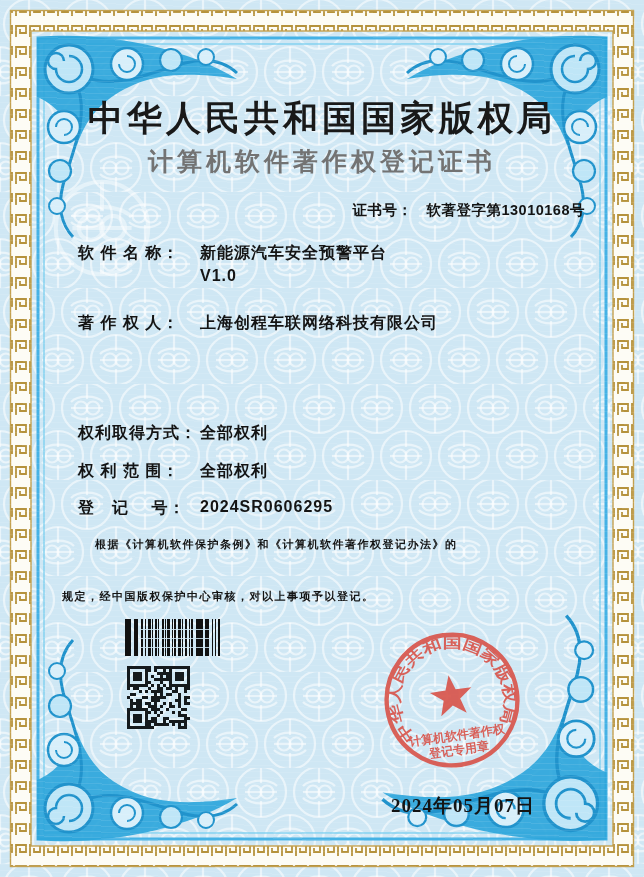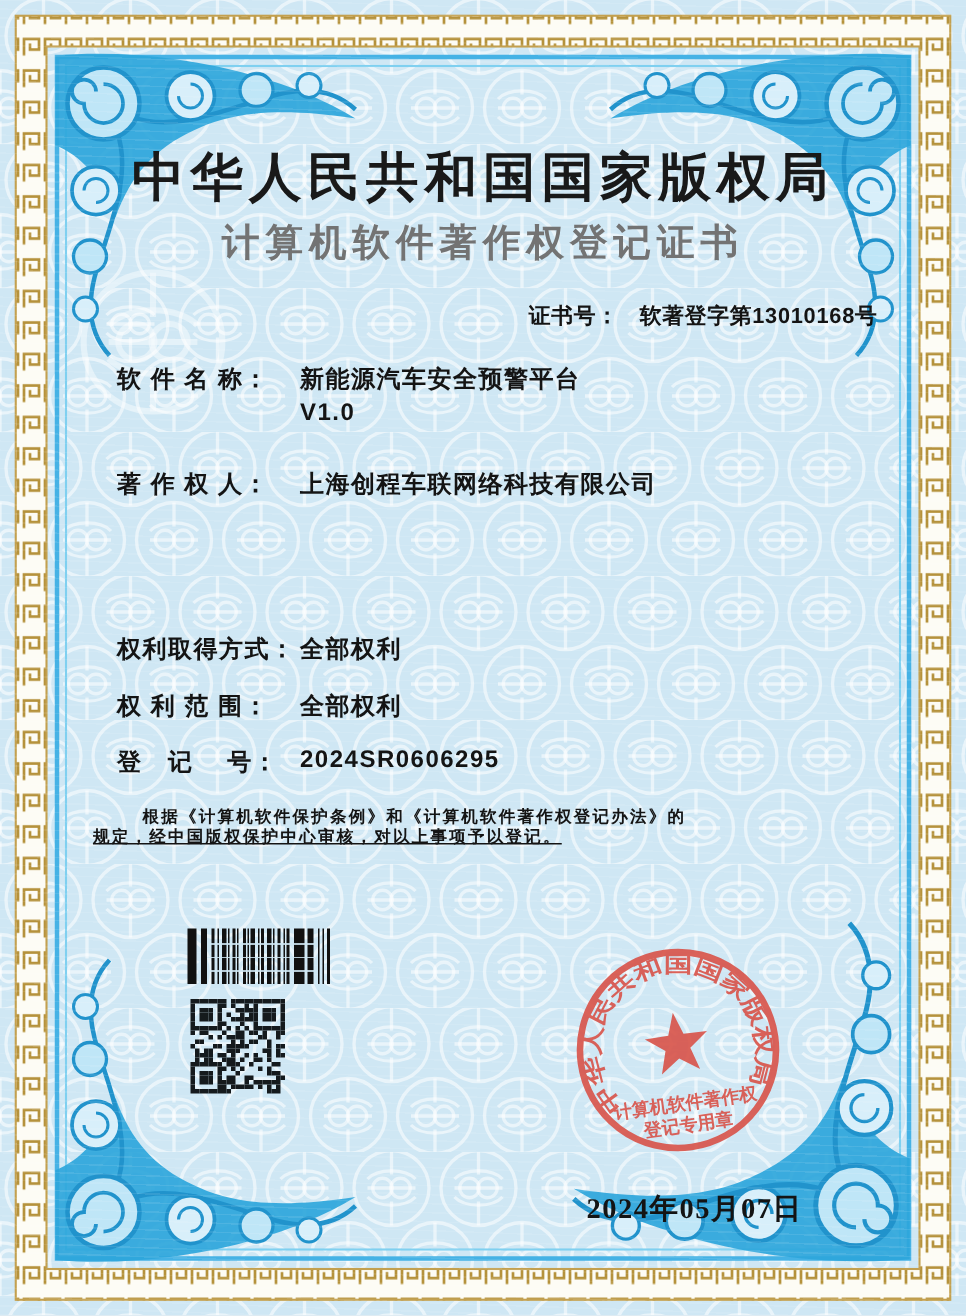--- a/index.html
+++ b/index.html
@@ -40,21 +40,21 @@
   .field-row .fvalue{position:absolute;left:200px;letter-spacing:1px;white-space:pre;}
   .row-1{top:243px;} .row-1b{top:267px;}
   .row-2{top:313px;}
   .row-3{top:423px;}
   .row-4{top:461px;}
   .row-5{top:498px;}
 
   .statement{position:absolute;left:62px;width:526px;font-family:"Liberation Serif","DejaVu Serif",serif;
     font-weight:bold;font-size:11px;letter-spacing:1.5px;white-space:nowrap;}
   .st-1{top:537px;padding-left:33px;}
-  .st-2{top:550px;text-decoration:underline;}
+  .st-2{top:589px;}
 
   .barcode{
     position:absolute;left:125px;top:619px;width:97px;height:37px;
     display:flex;align-items:stretch;
   }
   .bc-bar{background:#111;height:100%;}
   .bc-gap{background:transparent;height:100%;}
   .bc-rows{position:absolute;left:138px;top:621px;width:72px;height:33px;z-index:3;
     background:repeating-linear-gradient(180deg, transparent 0 8px, rgba(207,231,244,.85) 8px 9px);}
 

